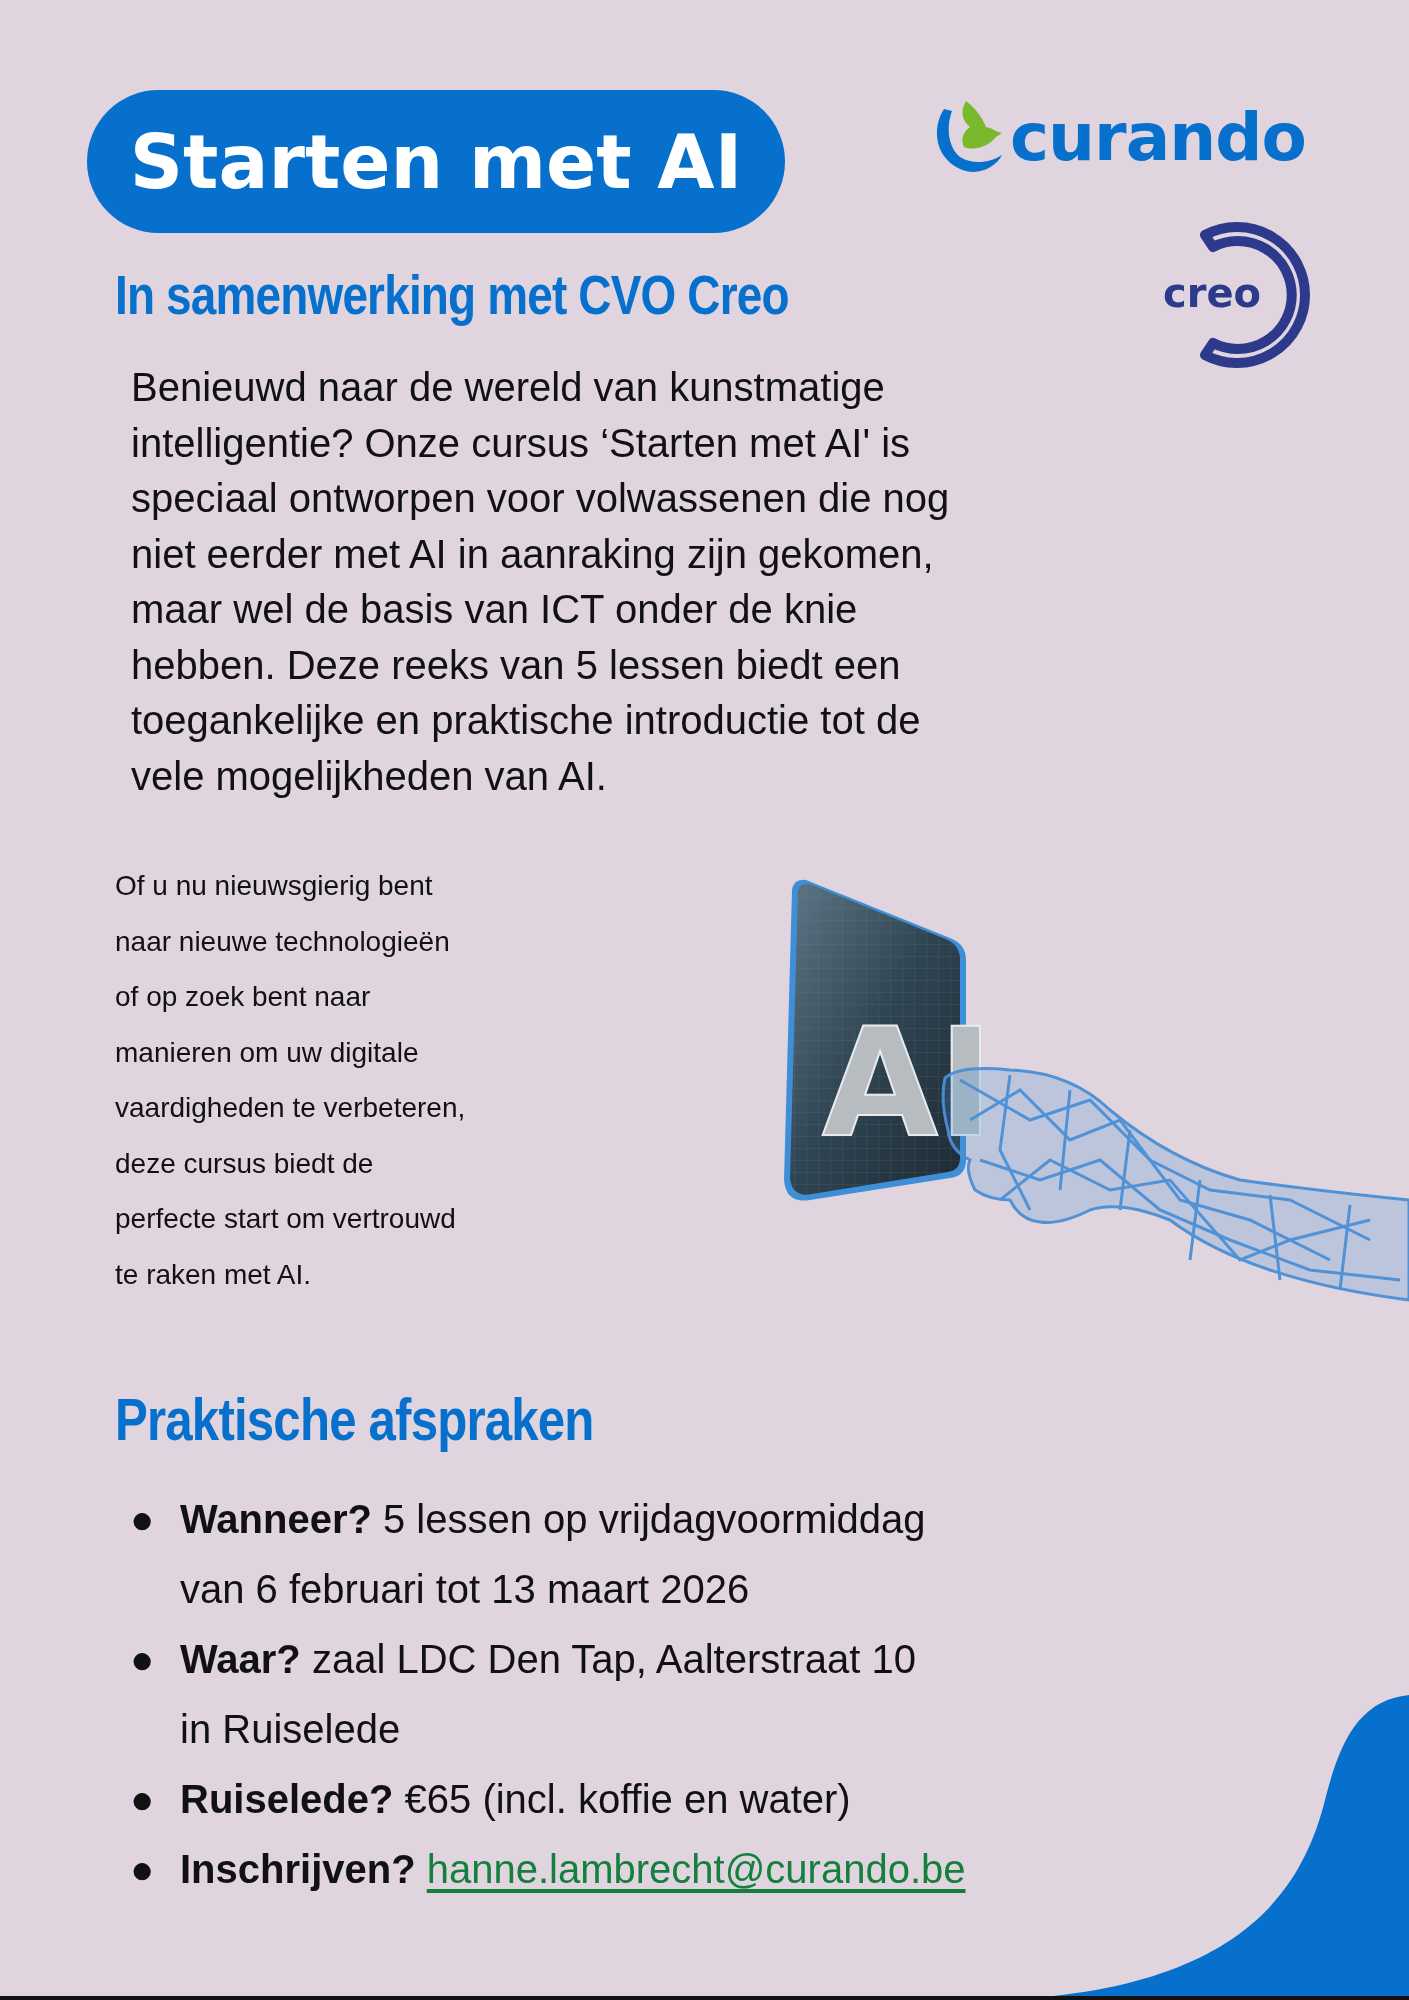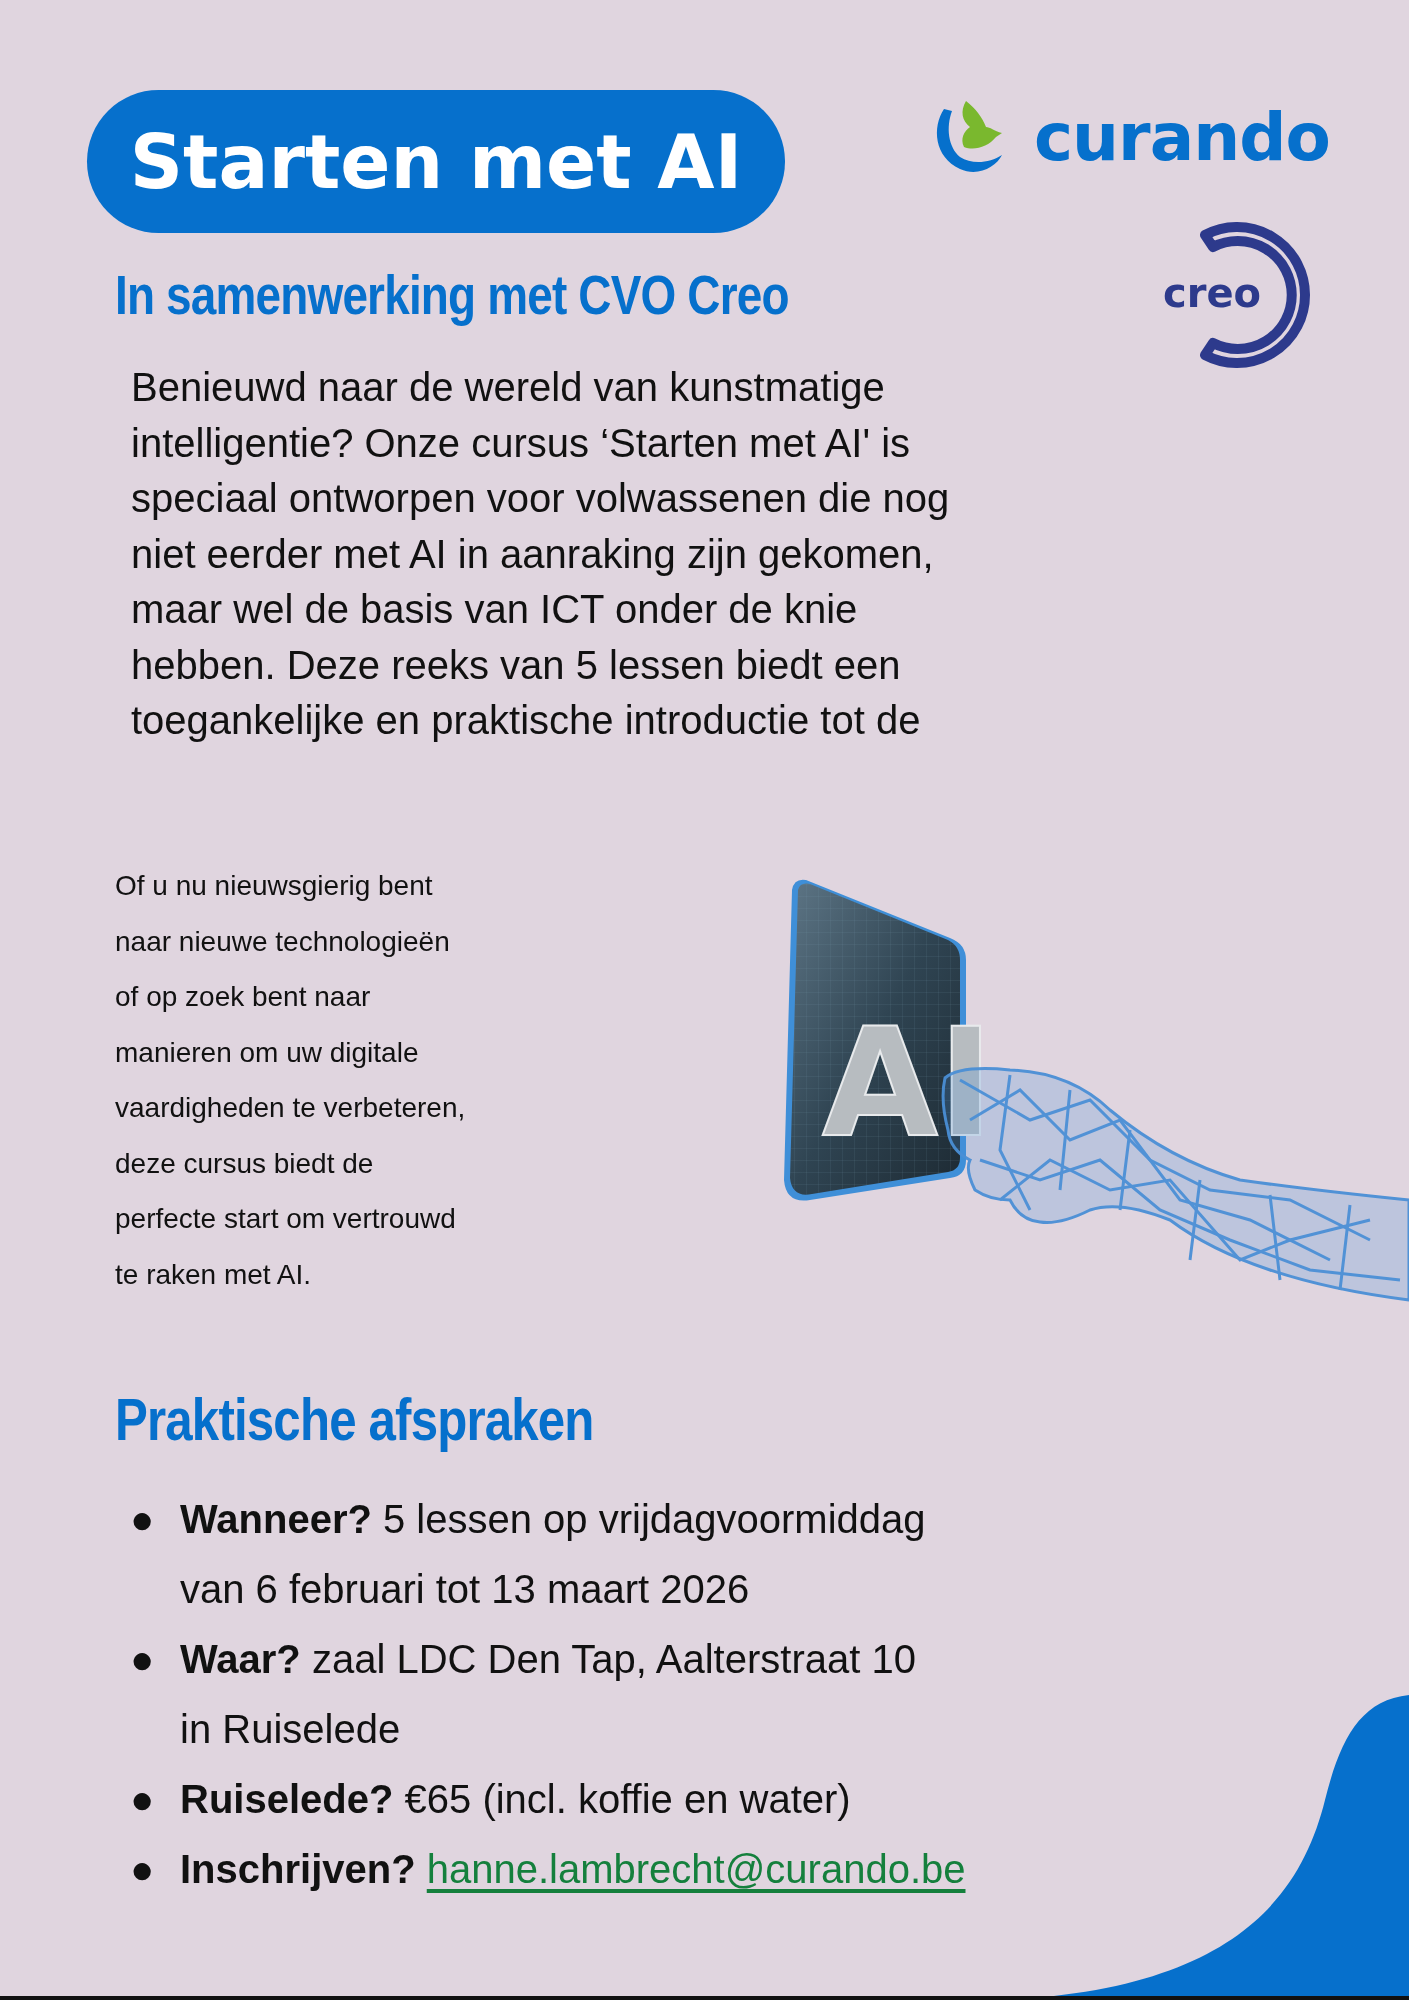--- a/index.html
+++ b/index.html
@@ -15,21 +15,21 @@
     }
     .title-pill span {
       color: #fff; font-family: "DejaVu Sans", sans-serif; font-weight: bold;
       font-size: 74px; letter-spacing: 0px; text-align: right;
     }
     .curando {
       position: absolute; left: 930px; top: 92px; height: 90px; display: flex; align-items: center;
     }
     .curando .word {
       color: #0670cc; font-family: "DejaVu Sans", sans-serif; font-weight: bold;
-      font-size: 66px; margin-left: 24px; letter-spacing: -1px;
+      font-size: 66px; margin-left: 0; letter-spacing: -1px;
     }
     .creo { position: absolute; left: 1155px; top: 215px; width: 160px; height: 160px; }
     .subtitle {
       position: absolute; left: 115px; top: 262px;
       color: #0670cc; font-family: "Liberation Sans", sans-serif; font-weight: bold;
       font-size: 56px; transform: scaleX(0.82); transform-origin: left;
       white-space: nowrap; letter-spacing: -1px;
     }
     .para1 {
       position: absolute; left: 131px; top: 360px; width: 1060px;
@@ -82,20 +82,21 @@
 <div class="subtitle">In samenwerking met CVO Creo</div>
 
 <div class="para1">
   <div>Benieuwd naar de wereld van kunstmatige</div>
   <div>intelligentie? Onze cursus ‘Starten met AI' is</div>
   <div>speciaal ontworpen voor volwassenen die nog</div>
   <div>niet eerder met AI in aanraking zijn gekomen,</div>
   <div>maar wel de basis van ICT onder de knie</div>
   <div>hebben. Deze reeks van 5 lessen biedt een</div>
   <div>toegankelijke en praktische introductie tot de</div>
+  <div>vele mogelijkheden van AI.</div>
 </div>
 
 <div class="para2">
   <div>Of u nu nieuwsgierig bent</div>
   <div>naar nieuwe technologieën</div>
   <div>of op zoek bent naar</div>
   <div>manieren om uw digitale</div>
   <div>vaardigheden te verbeteren,</div>
   <div>deze cursus biedt de</div>
   <div>perfecte start om vertrouwd</div>

